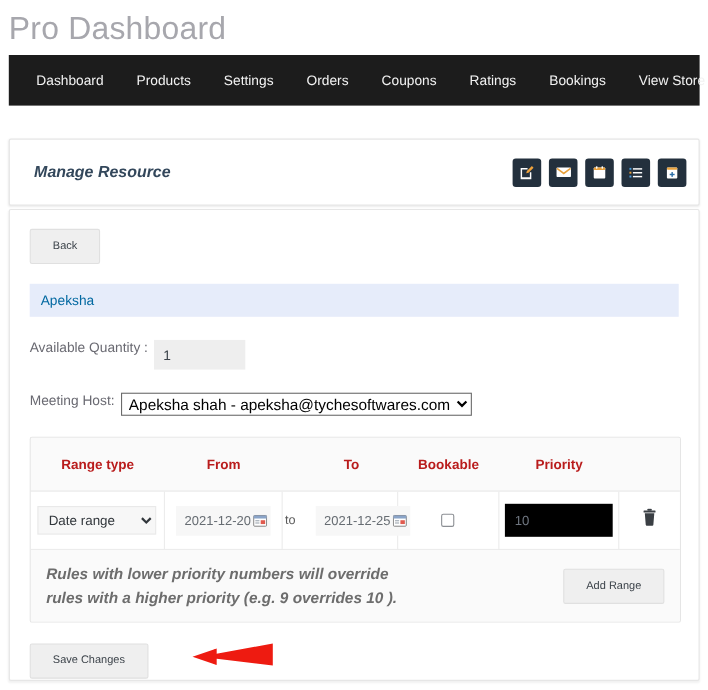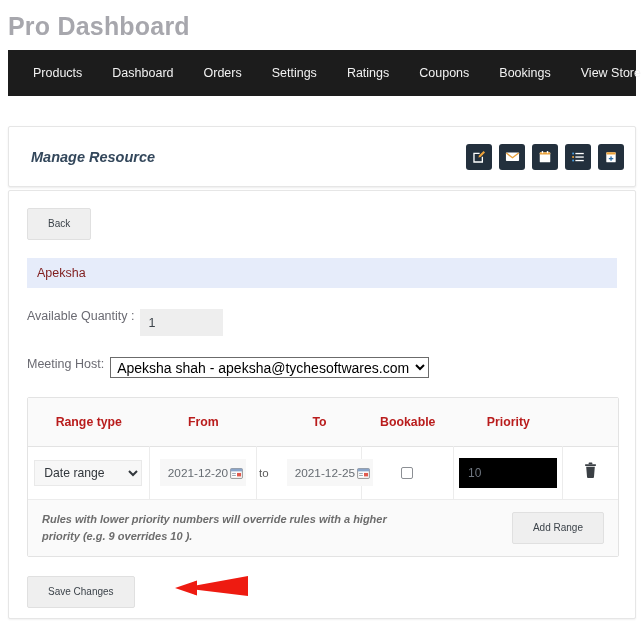--- a/index.html
+++ b/index.html
@@ -11,22 +11,22 @@
     overflow: hidden;
   }
   #page {
     position: relative;
     width: 644px; height: 627px;
     background: #ffffff;
   }
 
   
   .page-title {
-    font-size: 25px;
-    font-weight: 700;
+    font-size: 29px;
+    font-weight: 400;
     color: #a7a7ad;
     letter-spacing: 0.2px;
     padding: 8px 0 0 8px;
     height: 44px;
     line-height: 36px;
     white-space: nowrap;
   }
 
   
   .navbar {
@@ -100,21 +100,21 @@
     border-radius: 2px;
     cursor: pointer;
     font-family: "Liberation Sans", sans-serif;
     line-height: 1;
   }
 
   .name-banner {
     margin-top: 18px;
     height: 30px;
     background: #e6ecfa;
-    color: #7f1d1d;
+    color: #0369a1;
     font-size: 12.5px;
     display: flex;
     align-items: center;
     padding-left: 10px;
   }
 
   .field-row {
     display: flex;
     align-items: flex-start;
     margin-top: 21px;
@@ -164,21 +164,21 @@
   }
   .c1 { width: 122px; }
   .c2 { width: 108px; }
   .c3 { width: 105px; padding-left: 20px; }
   .c4 { width: 92px; }
   .c5 { width: 110px; }
   .c6 { width: 55px; }
 
   .rt-row {
     display: flex;
-    align-items: flex-end;
+    align-items: center;
     height: 53px;
     background: #ffffff;
     border-bottom: 1px solid #ececec;
   }
   .rt-row > div {
     height: 53px;
     display: flex;
     align-items: center;
     justify-content: center;
     border-right: 1px solid #ececec;
@@ -232,21 +232,21 @@
 
   .rt-foot {
     display: flex;
     align-items: center;
     justify-content: space-between;
     background: #fafafa;
     padding: 11px 14px 11px 14px;
     min-height: 55px;
   }
   .rt-note {
-    font-size: 11px;
+    font-size: 14px;
     font-style: italic;
     font-weight: bold;
     color: #6d6d6d;
     width: 345px;
     line-height: 1.55;
   }
 
   .save-row { margin-top: 19px; position: relative; display: flex; }
   .arrow-anno {
     position: absolute;
@@ -255,26 +255,26 @@
   }
 </style>
 </head>
 <body>
 
 <div id="page">
 
   <div class="page-title">Pro Dashboard</div>
 
   <div class="navbar">
+    <div class="nav-item">Dashboard</div>
     <div class="nav-item">Products</div>
-    <div class="nav-item">Dashboard</div>
+    <div class="nav-item">Settings</div>
     <div class="nav-item">Orders</div>
-    <div class="nav-item">Settings</div>
+    <div class="nav-item">Coupons</div>
     <div class="nav-item">Ratings</div>
-    <div class="nav-item">Coupons</div>
     <div class="nav-item">Bookings</div>
     <div class="nav-item">View Store</div>
   </div>
 
   <div class="panel-head">
     <div class="panel-title">Manage Resource</div>
     <div class="icon-group">
 
       <div class="icon-btn">
         <span>

